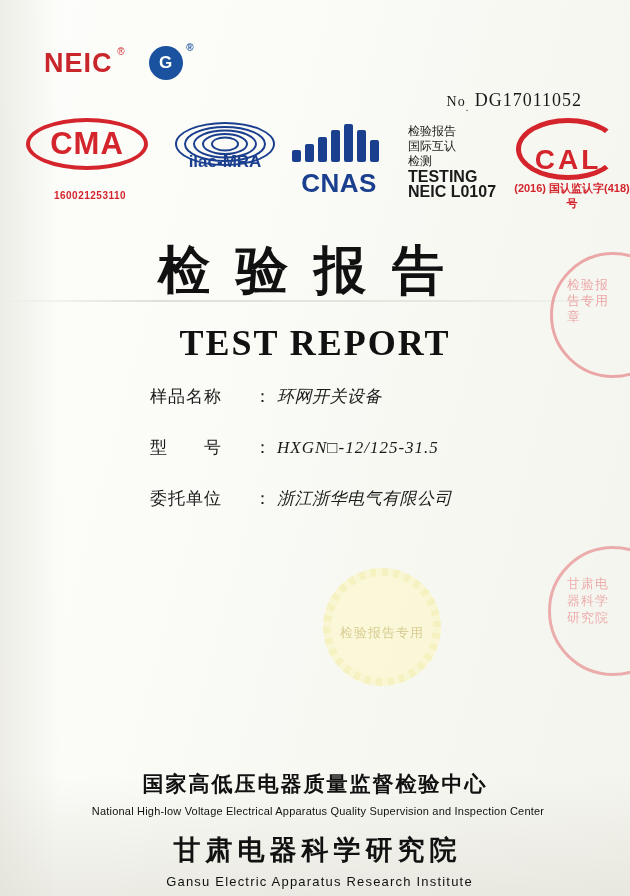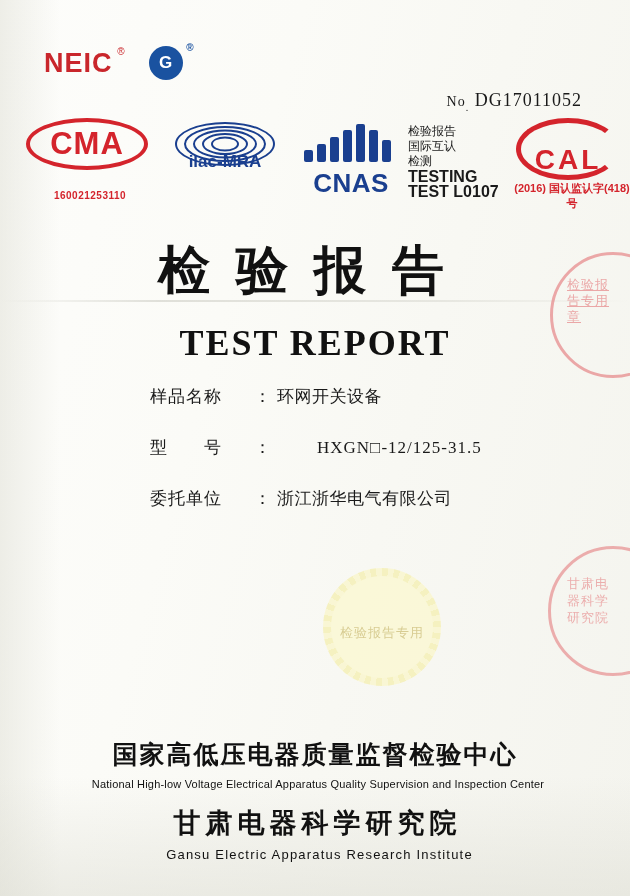--- a/index.html
+++ b/index.html
@@ -181,21 +181,21 @@
     color: #1a3f8f;
     font-family: "Liberation Sans", sans-serif;
     font-weight: bold;
     font-size: 17px;
     letter-spacing: 0px;
     position: relative;
     z-index: 3;
   }
   .cnas {
     position: absolute;
-    left: 272px;
+    left: 260px;
     top: 6px;
     width: 118px;
     text-align: center;
   }
   .cnas-mark {
     width: 110px;
     height: 42px;
     margin: 0 auto 2px;
     position: relative;
   }
@@ -321,25 +321,25 @@
   }
   .field-sep {
     font-family: "DejaVu Serif", serif;
     font-size: 17px;
     margin-right: 6px;
   }
   .field-value {
     font-family: "DejaVu Serif", serif;
     font-size: 17px;
     letter-spacing: 0.5px;
+    font-style: italic;
   }
   .field-value.mono {
     font-family: "Liberation Serif", serif;
     letter-spacing: 1px;
-    margin-left: 40px;
   }
 
   
   .seal-gold {
     position: absolute;
     left: 323px;
     top: 568px;
     width: 118px;
     height: 118px;
     border-radius: 50%;
@@ -377,21 +377,20 @@
   }
   .seal-red-1 .t {
     position: absolute;
     left: 14px; top: 22px;
     width: 52px;
     font-family: "DejaVu Serif", serif;
     font-size: 13px;
     line-height: 16px;
     color: #e2676b;
     letter-spacing: 1px;
-    text-decoration: underline;
   }
   .seal-red-2 {
     position: absolute;
     right: -48px;
     top: 546px;
     width: 124px;
     height: 124px;
     border: 3px solid #e2676b;
     border-radius: 50%;
     opacity: 0.5;
@@ -411,23 +410,24 @@
   .footer {
     position: absolute;
     left: 0;
     top: 738px;
     width: 630px;
     text-align: center;
   }
   .footer-cn-1 {
     font-family: "DejaVu Serif", serif;
     font-weight: bold;
-    font-size: 25px;
+    font-size: 21px;
     letter-spacing: 2px;
     color: #111;
+    margin-top: 32px;
   }
   .footer-en-1 {
     font-family: "Liberation Sans", sans-serif;
     font-size: 11px;
     letter-spacing: 0.2px;
     color: #111;
     margin-top: 7px;
     padding-left: 6px;
   }
   .footer-cn-2 {
@@ -503,21 +503,21 @@
         <span class="bar" style="left:86px; top:16px; width:9px;  height:22px;"></span>
       </div>
       <div class="cnas-text">CNAS</div>
     </div>
 
     <div class="cnas-info">
       <div class="cn">检验报告</div>
       <div class="cn">国际互认</div>
       <div class="cn">检测</div>
       <div class="en">TESTING</div>
-      <div class="en">TEST L0107</div>
+      <div class="en">NEIC L0107</div>
     </div>
 
     <div class="cal">
       <div class="cal-mark">
         <div class="cal-c"></div>
         <div class="cal-letters">CAL</div>
       </div>
       <div class="cal-num">(2016) 国认监认字(418)号</div>
     </div>
   </div>

